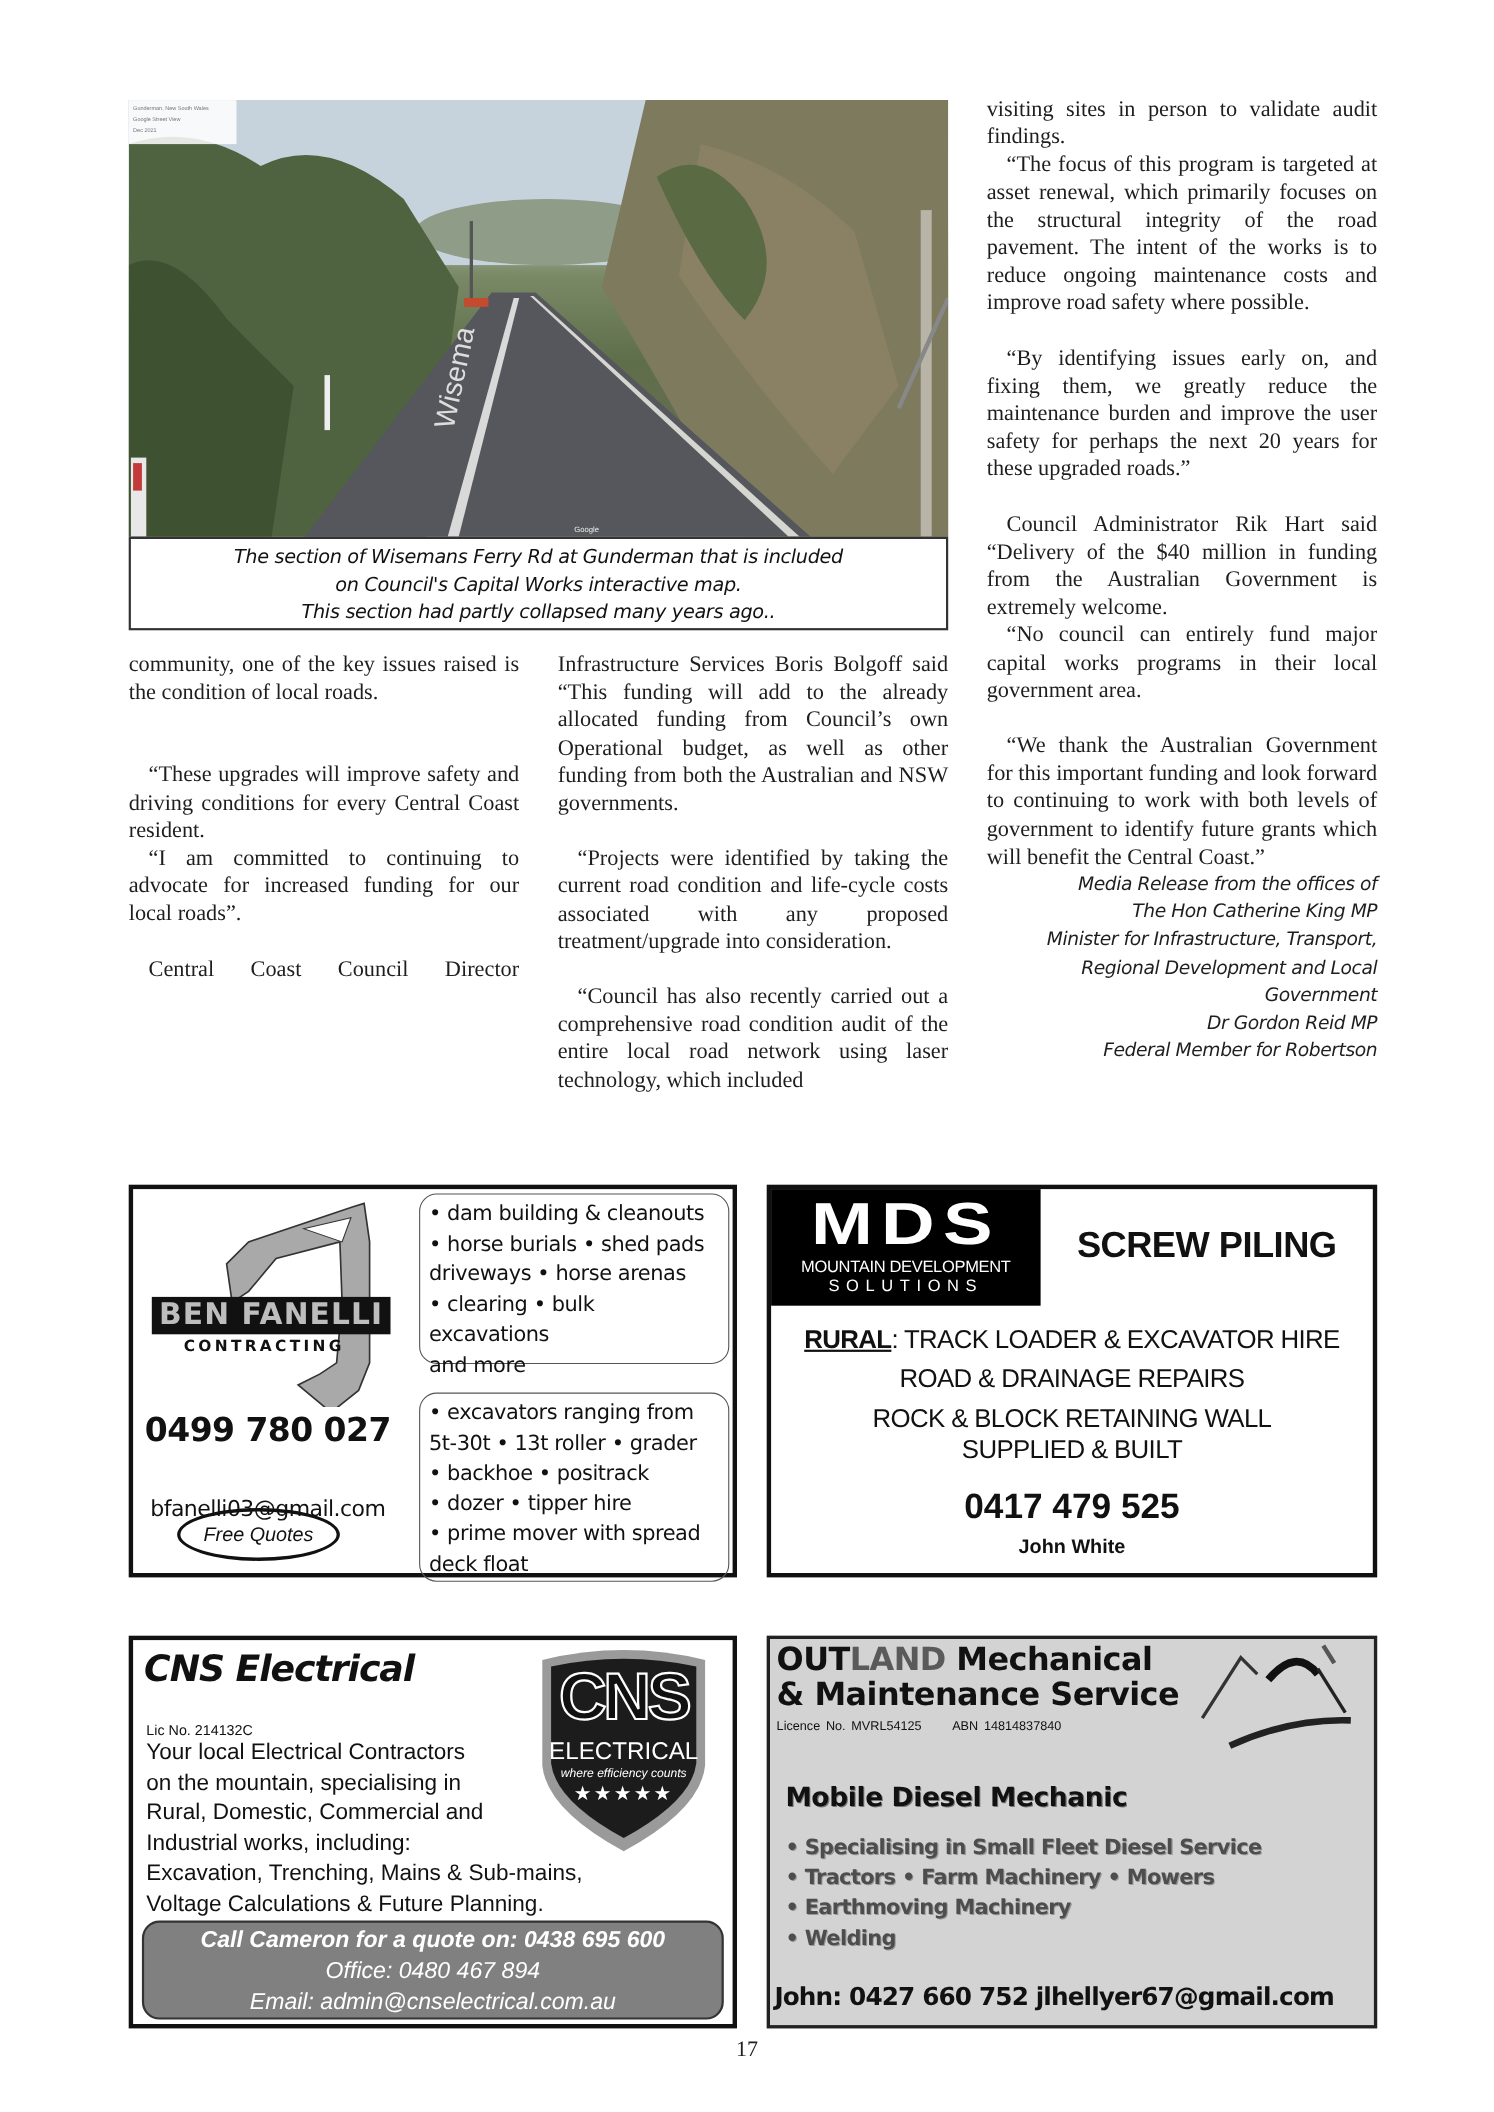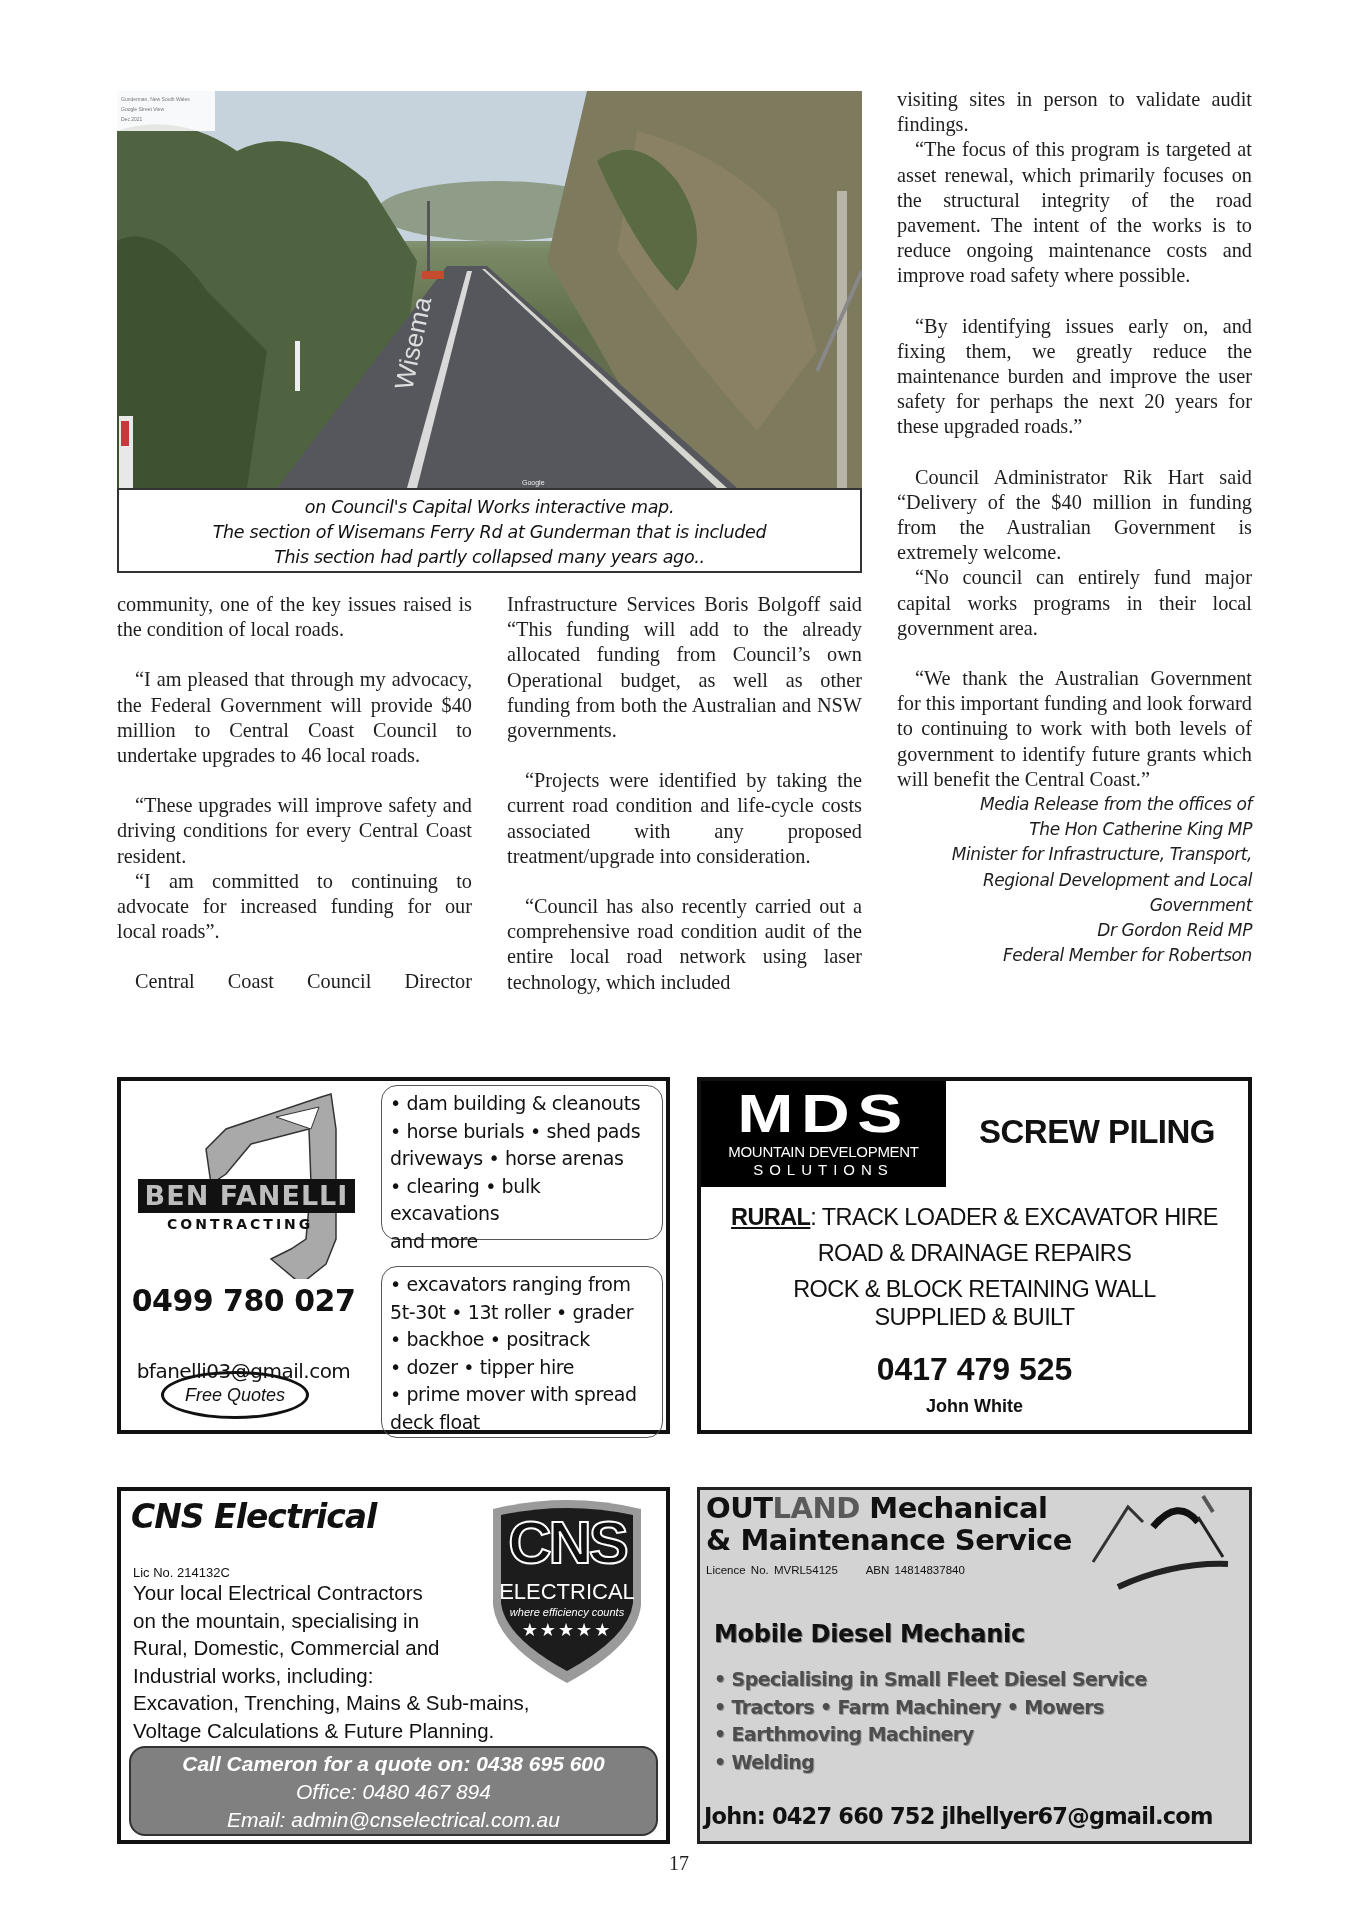--- a/index.html
+++ b/index.html
@@ -108,29 +108,28 @@
   </svg>
   <div class="sv-tag">
     <div>Gunderman, New South Wales</div>
     <div>Google Street View</div>
     <div>Dec 2021</div>
   </div>
   <div class="google">Google</div>
 </div>
 
 <div class="caption">
+  <div>The section of Wisemans Ferry Rd at Gunderman that is included</div>
   <div>on Council's Capital Works interactive map.</div>
-  <div>The section of Wisemans Ferry Rd at Gunderman that is included</div>
   <div>This section had partly collapsed many years ago..</div>
 </div>
 
 <div class="col" id="col1">
   <p class="noind">community, one of the key issues raised is the condition of local roads.</p>
   <div class="gap"></div>
-  <p>“I am pleased that through my advocacy, the Federal Government will provide $40 million to Central Coast Council to undertake upgrades to 46 local roads.</p>
   <div class="gap"></div>
   <p>“These upgrades will improve safety and driving conditions for every Central Coast resident.</p>
   <p>“I am committed to continuing to advocate for increased funding for our local roads”.</p>
   <div class="gap"></div>
   <p style="text-align-last: justify;">Central Coast Council Director</p>
 </div>
 
 <div class="col" id="col2">
   <p class="noind">Infrastructure Services Boris Bolgoff said “This funding will add to the already allocated funding from Council’s own Operational budget, as well as other funding from both the Australian and NSW governments.</p>
   <div class="gap"></div>

